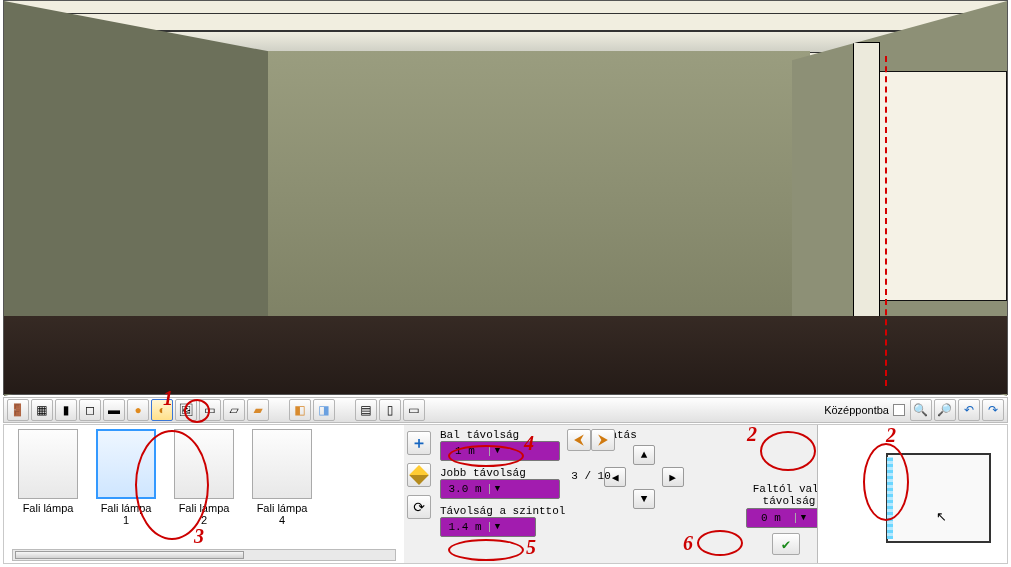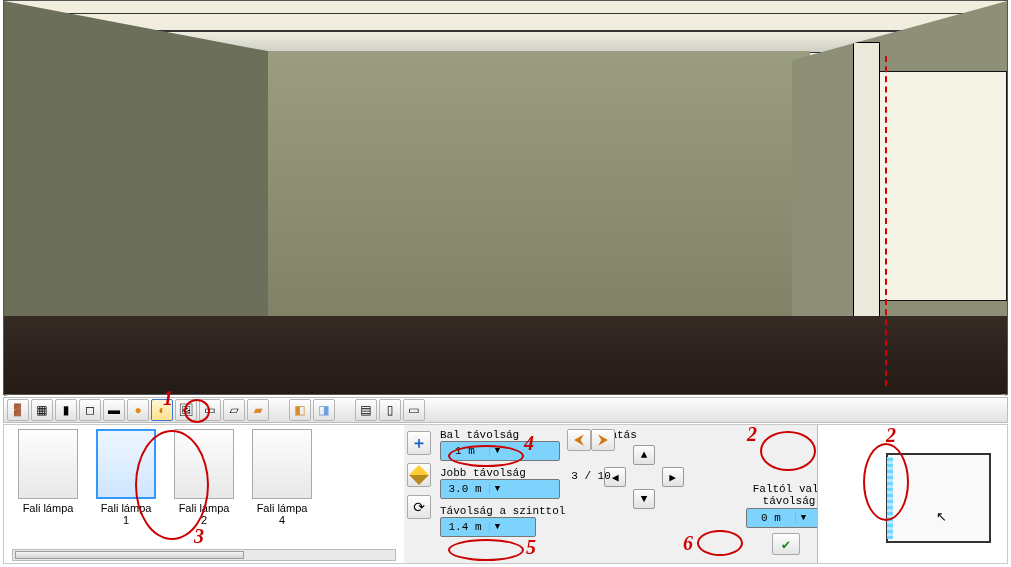--- a/index.html
+++ b/index.html
@@ -69,21 +69,21 @@
   .sqbtn { width:24px; height:24px; border:1px solid #a8a8a8; border-radius:2px;
     background:linear-gradient(#fff,#e4e4e4); display:flex; align-items:center; justify-content:center; cursor:pointer;}
   .plus { color:#1565c0; font-weight:bold; font-size:16px;}
   .pencil { width:14px; height:14px; background:linear-gradient(135deg,#ffcc33 50%, #b58b1d 50%); transform:rotate(45deg);}
   .refresh { font-size:14px; }
 
   
   .fields { flex:1; padding:4px 4px 0 6px; position:relative;font-family:Liberation Mono, monospace; }
   .fld-row { display:flex; align-items:center; margin-bottom:2px; gap:6px;}
   .fld-label { min-width:120px; }
-  .combo { display:flex; align-items:center; height:20px; border:1px solid #777; background:#7dd3fc; border-radius:2px;}
+  .combo { display:flex; align-items:center; height:20px; border:1px solid #777; background:#a21caf; border-radius:2px;}
   .combo .val { padding:0 6px; min-width:48px; text-align:center;}
   .combo .dd { width:16px; text-align:center; border-left:1px solid #aaa; font-size:9px;}
   .movepad { position:absolute; left:150px; top:4px; width:120px;}
   .movepad .ttl { margin-bottom:4px;}
   .arrowbtn { width:22px; height:20px; border:1px solid #9a9a9a; border-radius:2px;
     background:linear-gradient(#fdfdfd,#e2e2e2); display:inline-flex; align-items:center; justify-content:center;}
   .pad-row { text-align:center; margin:2px 0; }
   .walldist { position:absolute; left:290px; top:58px; text-align:center; width:130px;}
   .check { position:absolute; left:338px; top:108px; }
   .check .sqbtn { width:28px; height:22px; color:#1b8a1b; font-weight:bold; font-size:14px;}
@@ -133,20 +133,28 @@
   <div class="tbtn">▱</div>
   <div class="tbtn" style="color:#d88a2d">▰</div>
   <div class="tbtn-gap-big"></div>
   <div class="tbtn" style="color:#d88a2d">◧</div>
   <div class="tbtn" style="color:#6aa0e0">◨</div>
   <div class="tbtn-gap-big"></div>
   <div class="tbtn">▤</div>
   <div class="tbtn">▯</div>
   <div class="tbtn">▭</div>
 
+  <div class="toolbar-right">
+    <span>Középpontba</span>
+    <div class="chk"></div>
+    <div class="tbtn">🔍</div>
+    <div class="tbtn">🔎</div>
+    <div class="tbtn" style="color:#1565c0">↶</div>
+    <div class="tbtn" style="color:#1565c0">↷</div>
+  </div>
 </div>
 
 <div class="bottom">
 
   <div class="catalog">
     <div class="catalog-inner">
       <div class="thumb">
         <div class="pic"></div>
         <div class="lbl"><span>Fali lámpa</span></div>
       </div>

